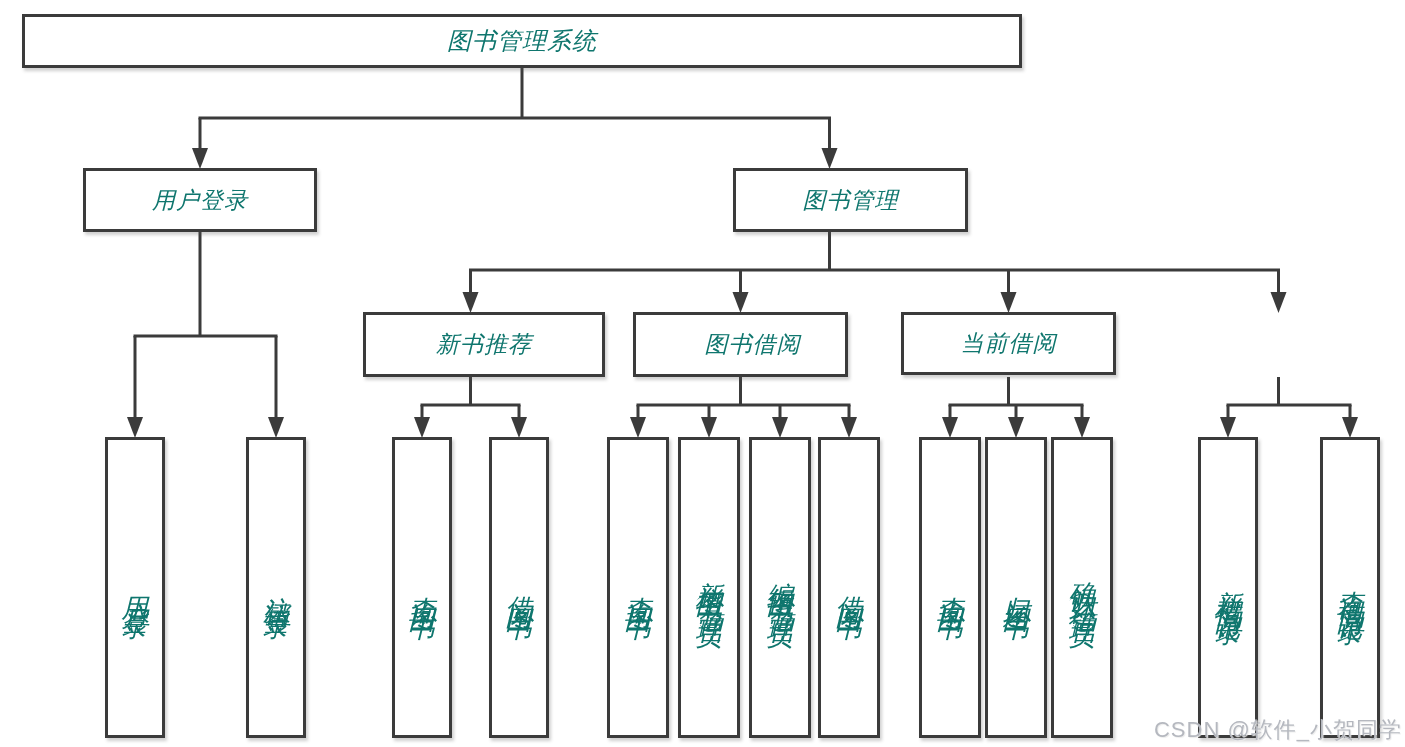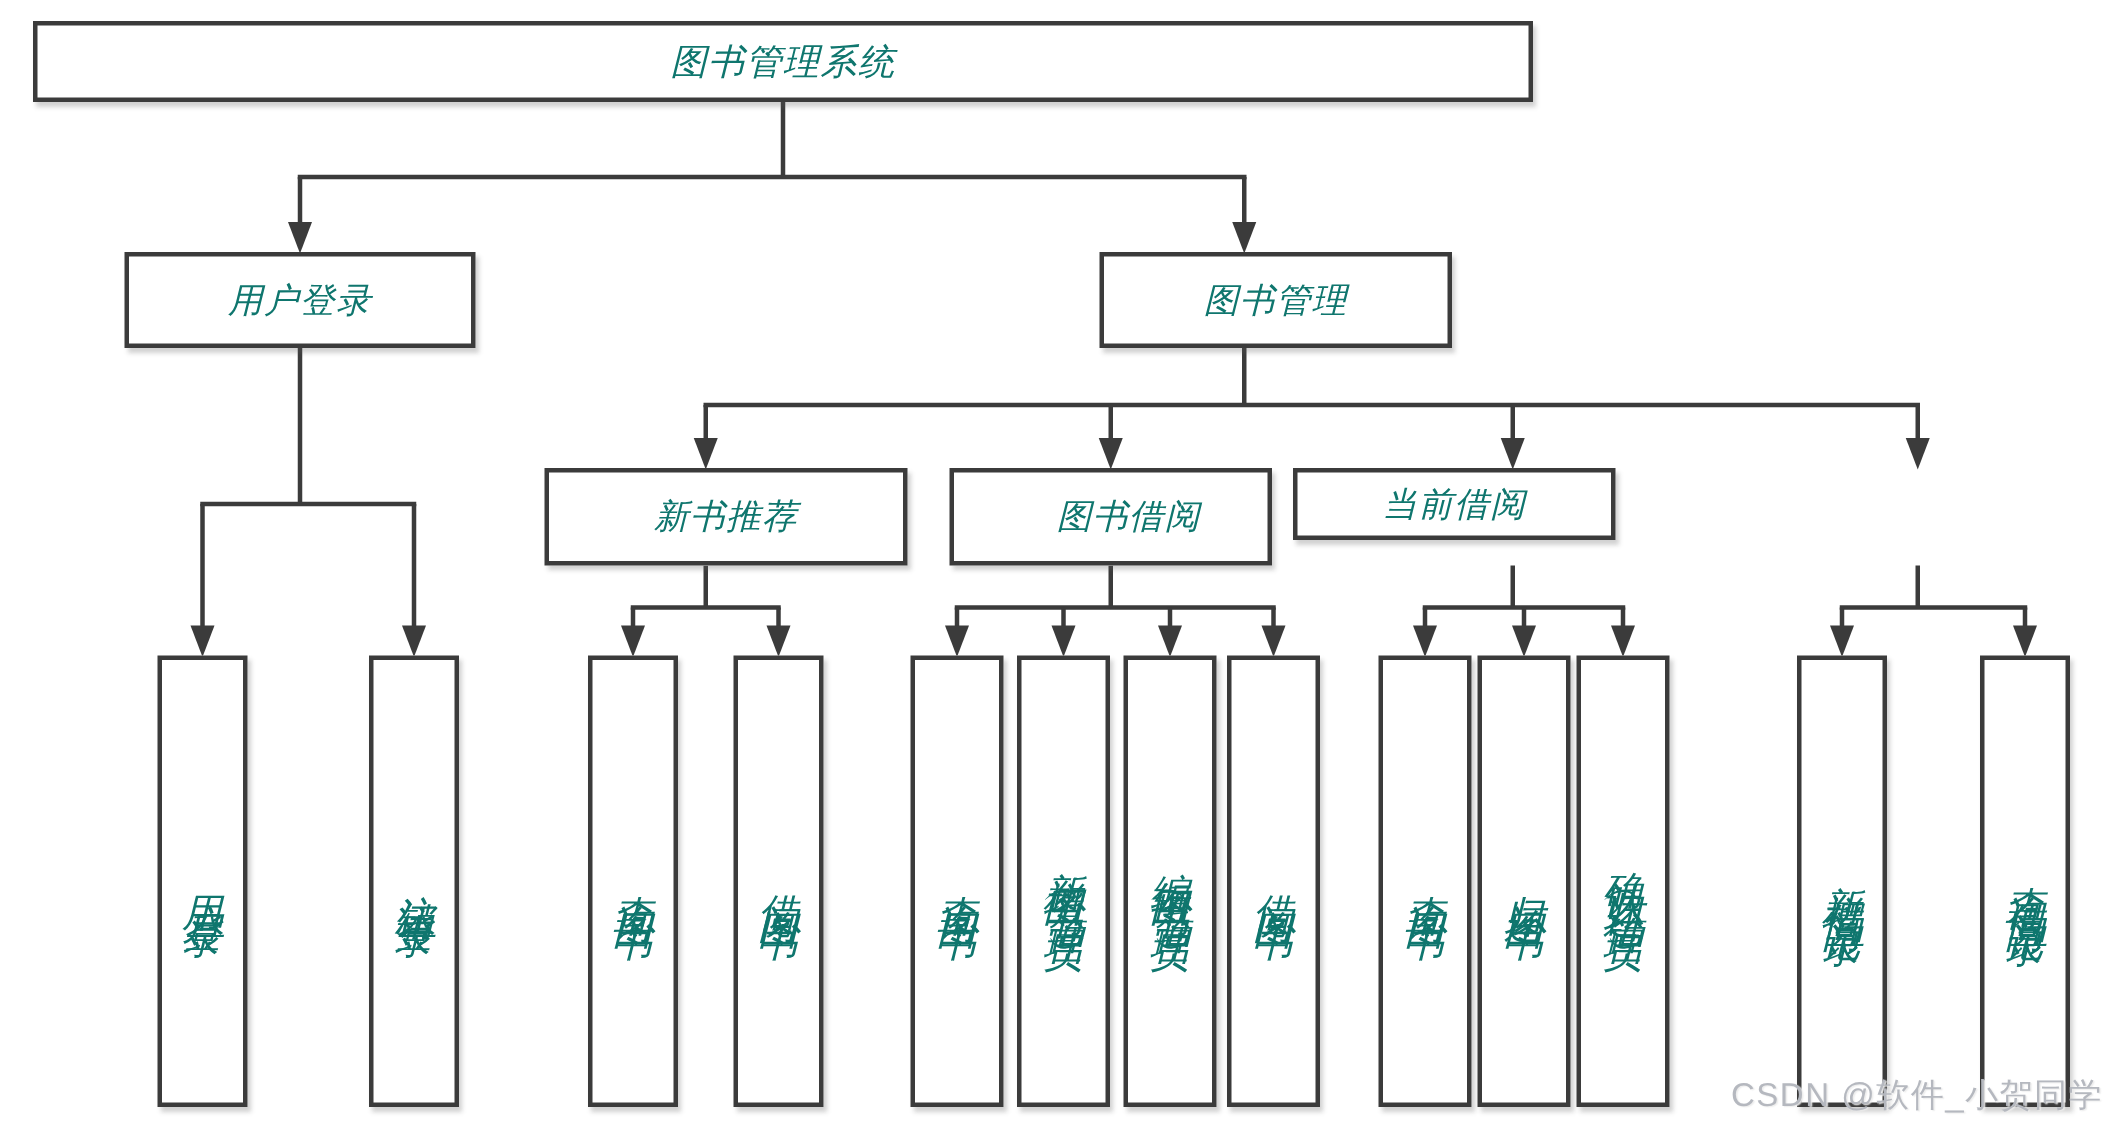--- a/index.html
+++ b/index.html
@@ -123,21 +123,21 @@
       </g>
   </svg>
 
   <div class="node h-node root-node" style="left: 22px; top: 14px; width: 1000px; height: 54px;">图书管理系统</div>
 
   <div class="node h-node" style="left: 83px; top: 168px; width: 234px; height: 64px;">用户登录</div>
   <div class="node h-node" style="left: 712px; top: 168px; width: 235px; height: 64px; margin-left: 21px;">图书管理</div>
 
   <div class="node h-node" style="left: 363px; top: 312px; width: 242px; height: 65px;">新书推荐</div>
   <div class="node h-node" style="left: 633px; top: 312px; width: 215px; height: 65px; padding-left: 24px;">图书借阅</div>
-  <div class="node h-node" style="left: 862px; top: 312px; width: 215px; height: 48px;">当前借阅</div>
+  <div class="node h-node" style="left: 901px; top: 312px; width: 215px; height: 63px;">当前借阅</div>
 
   <div class="node v-node" style="left: 105px; top: 437px; width: 60px; height: 301px;">用户登录</div>
   <div class="node v-node" style="left: 246px; top: 437px; width: 60px; height: 301px;">注销登录</div>
 
   <div class="node v-node" style="left: 392px; top: 437px; width: 60px; height: 301px;">查询图书</div>
   <div class="node v-node" style="left: 489px; top: 437px; width: 60px; height: 301px;">借阅图书</div>
 
   <div class="node v-node" style="left: 607px; top: 437px; width: 62px; height: 301px;">查询图书</div>
   <div class="node v-node" style="left: 678px; top: 437px; width: 62px; height: 301px;">新增图书（管理员）</div>
   <div class="node v-node" style="left: 749px; top: 437px; width: 62px; height: 301px;">编辑图书（管理员）</div>

